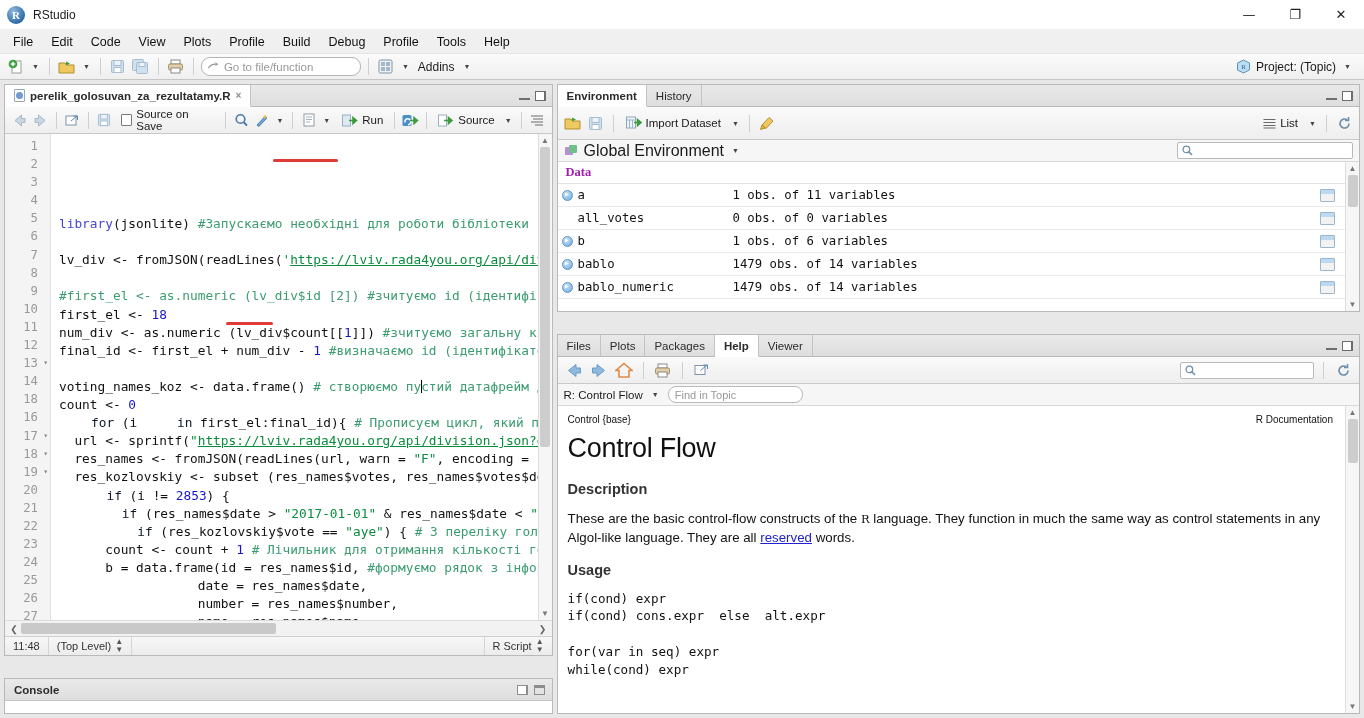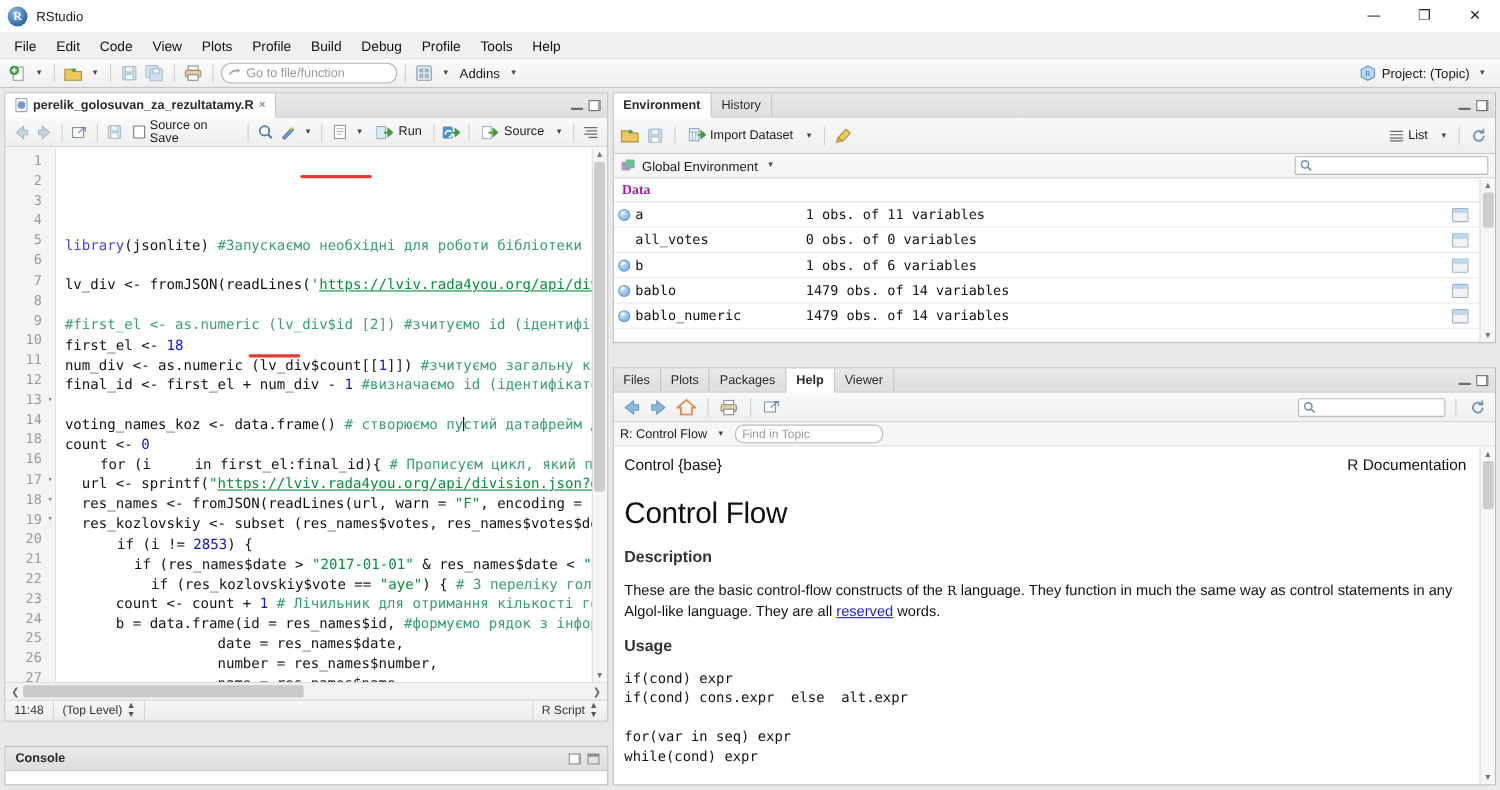--- a/index.html
+++ b/index.html
@@ -165,21 +165,21 @@
 
   
   .env-tools {
     height: 27px; background: linear-gradient(#fafafa, #eeeeee); border-bottom: 1px solid #c9c9c9;
     display: flex; align-items: center; padding: 16px 5px; gap: 3px; flex: 0 0 27px;
   }
   .env-ctx {
     height: 22px; background: #f6f6f6; border-bottom: 1px solid #d8d8d8;
     display: flex; align-items: center; padding: 0 6px; gap: 5px; flex: 0 0 22px;
   }
-  .env-ctx .lbl { font-size: 12px; color: #1a1a1a; }
+  .env-ctx .lbl { font-size: 16px; color: #1a1a1a; }
   .searchbox {
     margin-left: auto; width: 176px; height: 17px; border: 1px solid #b9b9b9; border-radius: 2px;
     background: #fff; display: flex; align-items: center; padding: 0 4px; gap: 3px;
   }
   .env-list { flex: 1 1 auto; overflow: hidden; display: flex; min-height: 0; }
   .env-rows { flex: 1 1 auto; min-width: 0; }
   .env-section {
     font-size: 12.5px; font-weight: bold; color: #a21caf; padding: 3px 8px;
     border-bottom: 1px solid #e2e2e2; font-family: "Liberation Serif", serif;
   }
@@ -216,21 +216,21 @@
     display: flex; align-items: center; padding: 0 6px; gap: 6px; flex: 0 0 22px;
   }
   .help-ctx .topic { font-size: 11.5px; color: #1a1a1a; }
   .findbox {
     width: 135px; height: 17px; border: 1px solid #b9b9b9; border-radius: 8px;
     background: #fff; display: flex; align-items: center; padding: 0 6px;
   }
   .findbox .ph { font-size: 11px; color: #9a9a9a; }
   .help-body { flex: 1 1 auto; display: flex; min-height: 0; background: #fff; overflow: hidden; }
   .help-content { flex: 1 1 auto; padding: 8px 12px 0 10px; min-width: 0; overflow: hidden; }
-  .help-top { display: flex; justify-content: space-between; font-size: 14px; color: #111; margin-bottom: 21px; }
+  .help-top { display: flex; justify-content: space-between; font-size: 10px; color: #111; margin-bottom: 8px; }
   .help-h1 { font-size: 27px; font-weight: normal; color: #111; margin-bottom: 17px; letter-spacing: -0.3px; }
   .help-h2 { font-size: 14.5px; font-weight: bold; color: #333; margin: 14px 0 12px; }
   .help-p { font-size: 13.3px; color: #111; line-height: 1.45; }
   .help-p a { color: #2222cc; }
   .help-code {
     font-family: "DejaVu Sans Mono", monospace; font-size: 12.6px; color: #111;
     line-height: 1.42; white-space: pre; margin-top: 4px;
   }
 
   

